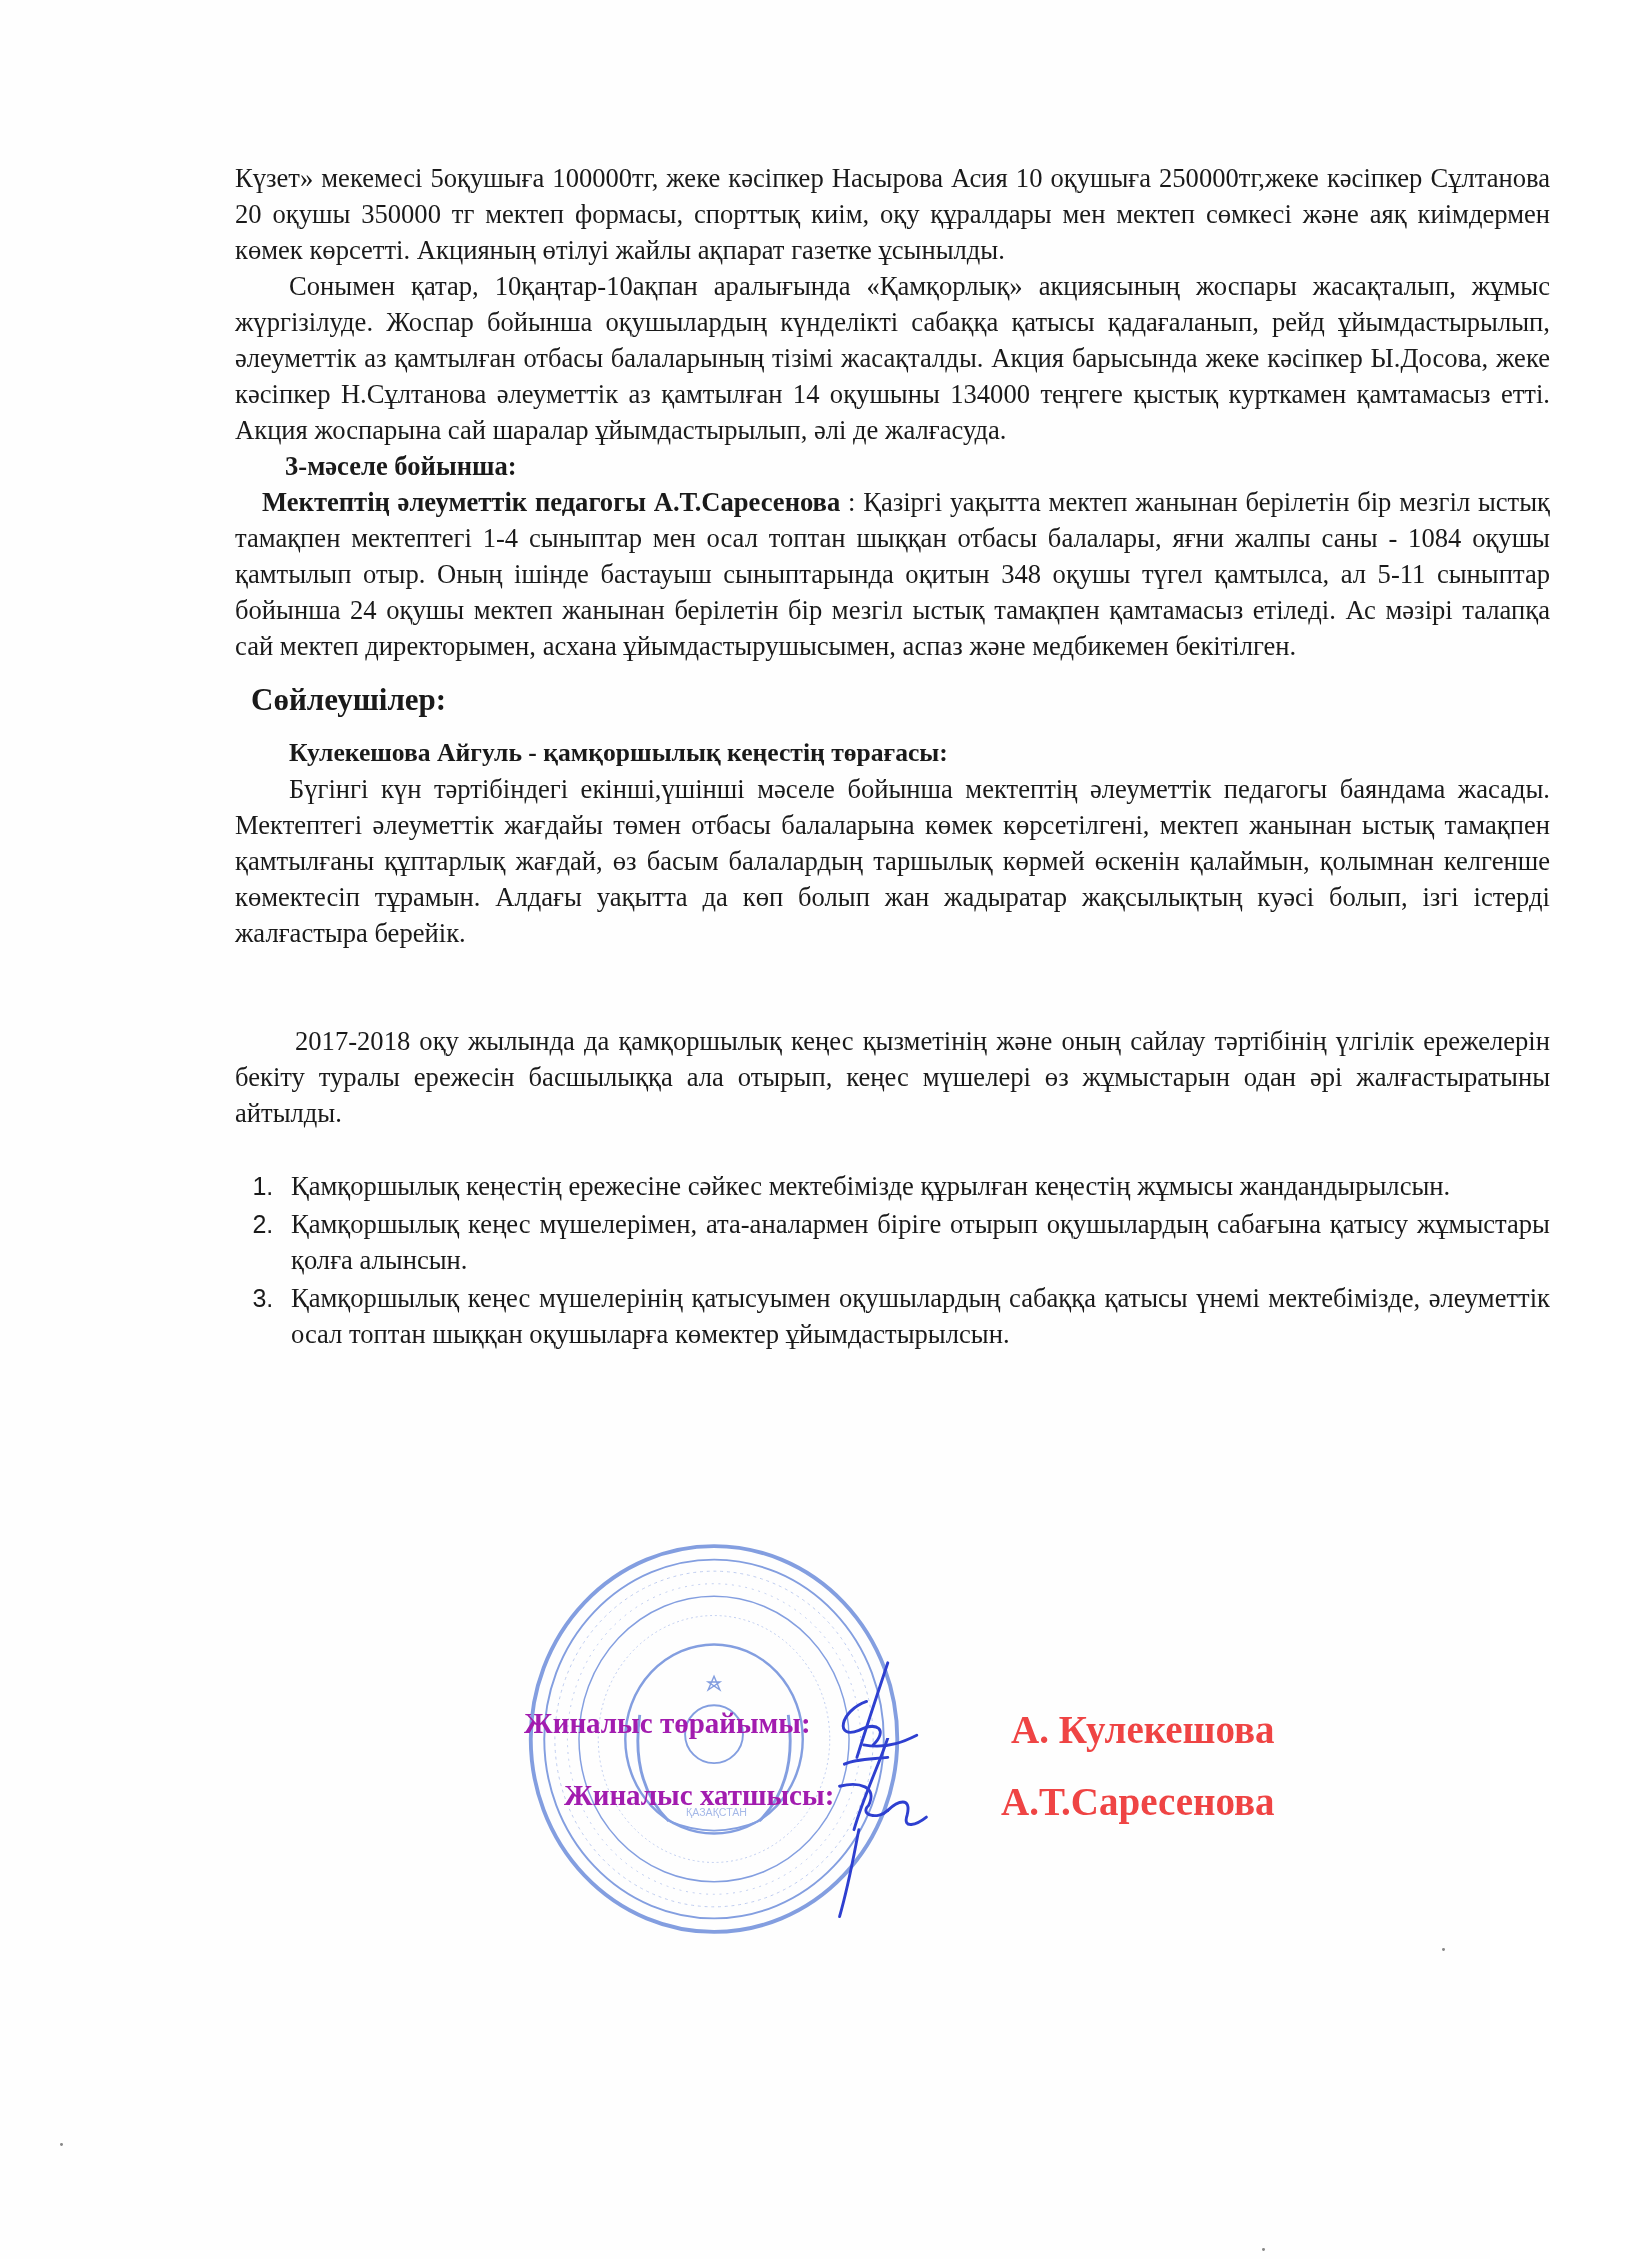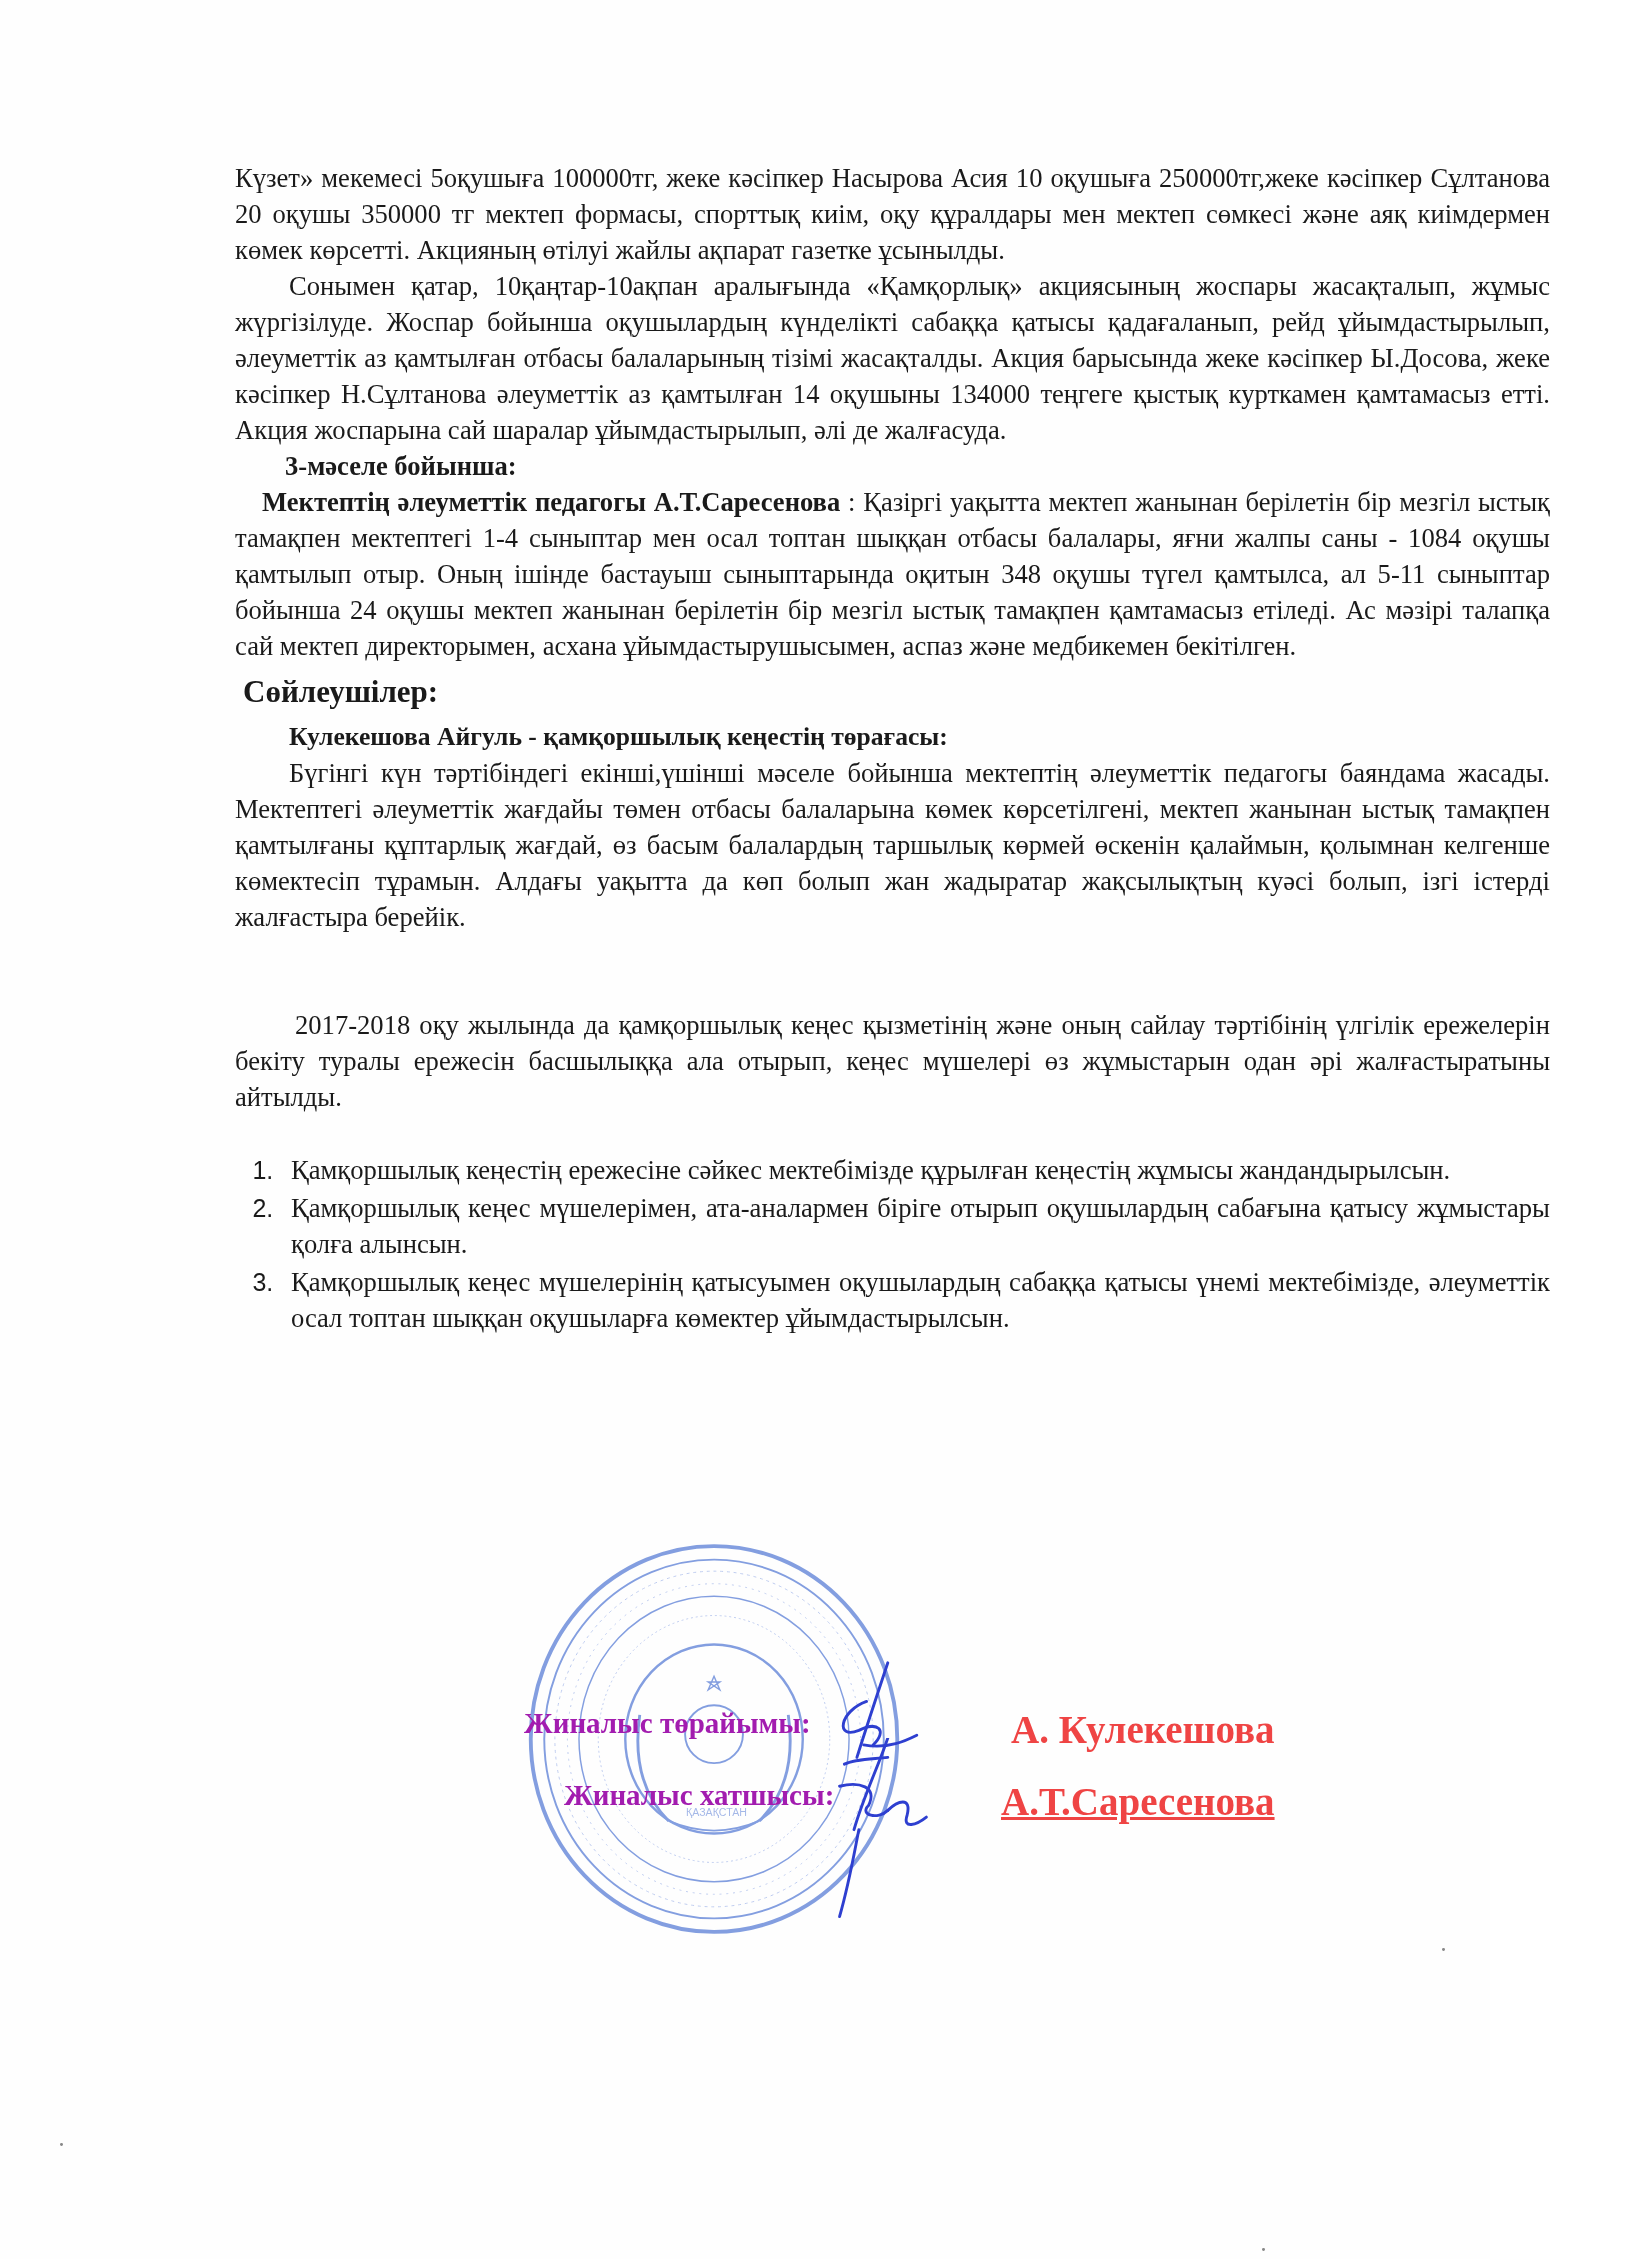--- a/index.html
+++ b/index.html
@@ -11,21 +11,21 @@
   .text-block {
     position: absolute; left: 235px; width: 1315px;
     font-family: "Liberation Serif", serif;
     font-size: 26.6px; line-height: 36px; color: #1a1a1a;
   }
   .para { margin: 0; text-align: justify; text-align-last: left; }
   .indent { text-indent: 54px; }
   .bold { font-weight: bold; }
   .heading-big {
     font-family: "Liberation Serif", serif; font-weight: bold;
-    font-size: 31px; line-height: 39px; margin: 8px;
+    font-size: 31px; line-height: 39px; margin: 16px;
   }
   .numbered { display: flex; }
   .numbered .num { width: 56px; flex: 0 0 56px; text-align: left; padding-left: 17.4px; box-sizing: border-box; font-family: "Liberation Sans", sans-serif; font-size: 25px; }
   .numbered .body { flex: 1; text-align: justify; text-align-last: left; }
   .stamp {
     position: absolute; left: 524px; top: 1541px; width: 381px; height: 396px;
   }
   .sig-row {
     position: absolute; font-family: "Liberation Serif", serif;
     font-weight: bold; font-size: 29px; color: #a21caf;
@@ -84,21 +84,21 @@
     <g stroke="#6c8bdc" stroke-width="1" opacity="0.45" fill="none">
       <ellipse cx="197" cy="205" rx="165" ry="174" stroke-dasharray="3 4"></ellipse>
       <ellipse cx="197" cy="205" rx="152" ry="161" stroke-dasharray="2 5"></ellipse>
       <ellipse cx="197" cy="205" rx="120" ry="128" stroke-dasharray="2 3"></ellipse>
     </g>
   </svg>
 
   <div class="sig-row" style="left:524px; top:1707px;">Жиналыс төрайымы:</div>
   <div class="sig-name" style="left:1011px; top:1707px;">А. Кулекешова</div>
   <div class="sig-row" style="left:564px; top:1779px;">Жиналыс хатшысы:</div>
-  <div class="sig-name" style="left:1001px; top:1779px;text-decoration:underline;">А.Т.Саресенова</div>
+  <div class="sig-name" style="left:1001px; top:1779px;">А.Т.Саресенова</div>
 
   <svg class="signature" style="left:743px; top:1653px; width:251px; height:203px;" viewBox="0 0 260 210">
     <g fill="none" stroke="#2e3fd0" stroke-width="3" stroke-linecap="round">
       <path d="M150 10 C140 40 130 70 118 108"></path>
       <path d="M128 50 C100 60 95 90 120 80 C140 70 150 80 135 95"></path>
       <path d="M125 95 C150 100 170 90 180 85"></path>
       <path d="M105 115 C115 110 130 110 150 108"></path>
     </g>
   </svg>
   <svg class="signature" style="left:743px; top:1738px; width:251px; height:193px;" viewBox="0 0 260 200">

